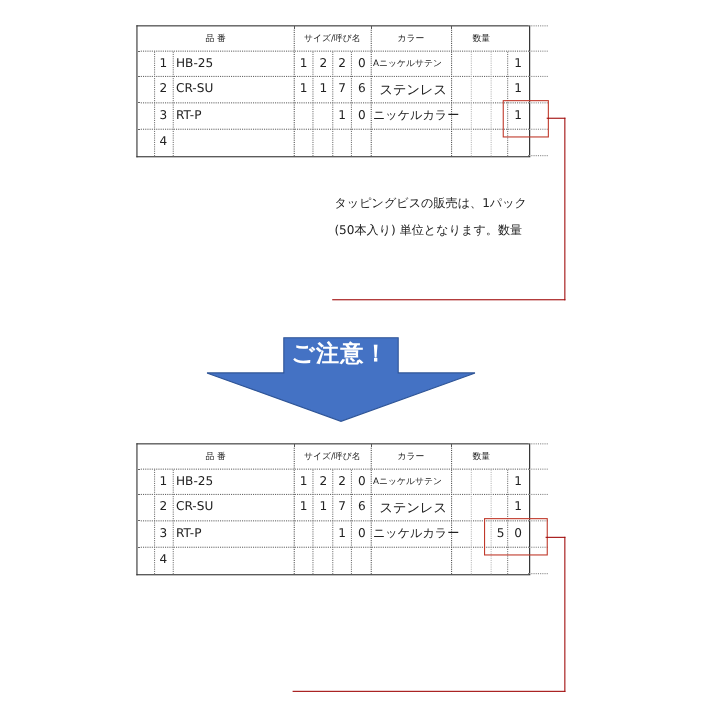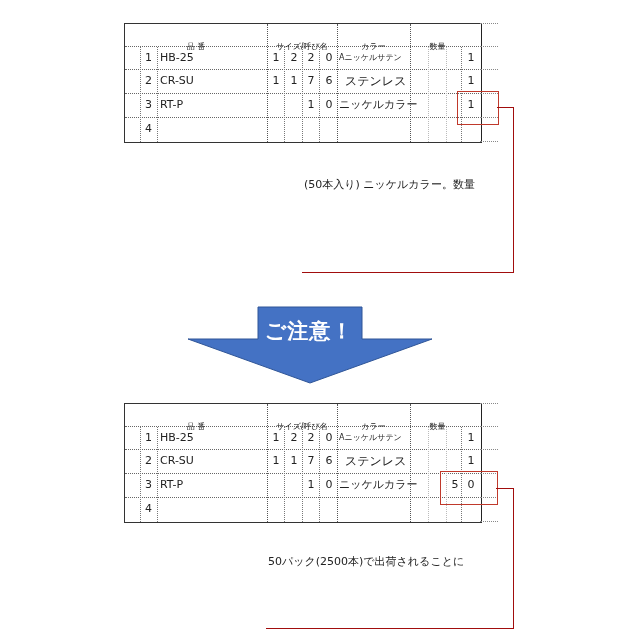--- a/index.html
+++ b/index.html
@@ -2,28 +2,28 @@
 <html><head>
 <meta charset="utf-8">
 <style>
   html,body{margin:0;padding:0;background:#fff;}
   body{width:640px;height:640px;position:relative;overflow:hidden;font-family:"DejaVu Sans","Liberation Sans",sans-serif;color:#222;}
   .tbl{position:absolute;left:124px;width:356px;border-top:1px solid #333;border-left:1px solid #333;border-right:1px solid #222;border-bottom:1px solid #333;}
   .ext{position:absolute;left:480px;width:18px;border-top:1px dotted #888;}
   .hline{position:absolute;left:0;right:0;border-top:1px dotted #666;}
   .vline{position:absolute;top:0;bottom:0;border-left:1px dotted #777;}
   .cell{position:absolute;font-size:11px;line-height:22px;height:22px;white-space:nowrap;}
-  .hdr{font-size:8px;line-height:22px;margin-top:12px;}
+  .hdr{font-size:8px;line-height:22px;}
   .digit{text-align:center;width:18px;font-size:11px;}
   .red-box{position:absolute;border:1px solid #c0392b;}
   .leader{position:absolute;background:#a10d0d;}
   .note{position:absolute;font-size:11px;line-height:25px;color:#222;}
   .note .hl{color:#b01010;}
   .arrow{position:absolute;left:188px;top:306px;width:244px;height:78px;}
-  .arrow-label{position:absolute;left:258px;top:314px;width:102px;text-align:center;color:#fff;font-weight:bold;font-size:21px;line-height:34px;letter-spacing:1px;}
+  .arrow-label{position:absolute;left:258px;top:304px;width:102px;text-align:center;color:#fff;font-weight:bold;font-size:21px;line-height:34px;letter-spacing:1px;}
 </style>
 </head>
 <body>
 
 <div class="tbl" style="top:23px;height:118px;">
   <div class="hline" style="top:22px"></div>
   <div class="hline" style="top:45px"></div>
   <div class="hline" style="top:69px"></div>
   <div class="hline" style="top:93px"></div>
   <div class="vline" style="left:142px;border-left:1px dotted #555"></div>
@@ -76,21 +76,22 @@
 <div class="ext" style="top:93px"></div>
 <div class="ext" style="top:117px"></div>
 <div class="ext" style="top:141px"></div>
 
 <div class="red-box" style="left:457px;top:91px;width:40px;height:32px;"></div>
 <div class="leader" style="left:497px;top:107px;width:17px;height:1px;"></div>
 <div class="leader" style="left:513px;top:107px;width:1px;height:166px;"></div>
 <div class="leader" style="left:302px;top:272px;width:212px;height:1px;"></div>
 
 <div class="note" style="left:304px;top:172px;width:210px;">
-  <div>(50本入り) ニッケルカラー。数量</div>
+  <div>タッピングビスの販売は、1パック</div>
+  <div>(50本入り) 単位となります。数量</div>
 </div>
 
 <svg class="arrow" viewBox="0 0 244 78">
   <polygon points="70,1 174,1 174,33 244,33 122,77 0,33 70,33" fill="#4472c4" stroke="#2f5597" stroke-width="1"></polygon>
 </svg>
 <div class="arrow-label">ご注意！</div>
 
 <div class="tbl" style="top:403px;height:118px;">
   <div class="hline" style="top:22px"></div>
   <div class="hline" style="top:45px"></div>
@@ -147,14 +148,13 @@
 <div class="ext" style="top:473px"></div>
 <div class="ext" style="top:497px"></div>
 <div class="ext" style="top:521px"></div>
 
 <div class="red-box" style="left:440px;top:471px;width:56px;height:32px;"></div>
 <div class="leader" style="left:496px;top:488px;width:18px;height:1px;"></div>
 <div class="leader" style="left:513px;top:488px;width:1px;height:141px;"></div>
 <div class="leader" style="left:266px;top:628px;width:248px;height:1px;"></div>
 
 <div class="note" style="left:268px;top:549px;width:245px;">
-  <div>50パック(2500本)で出荷されることに</div>
 </div>
 
 </body></html>

